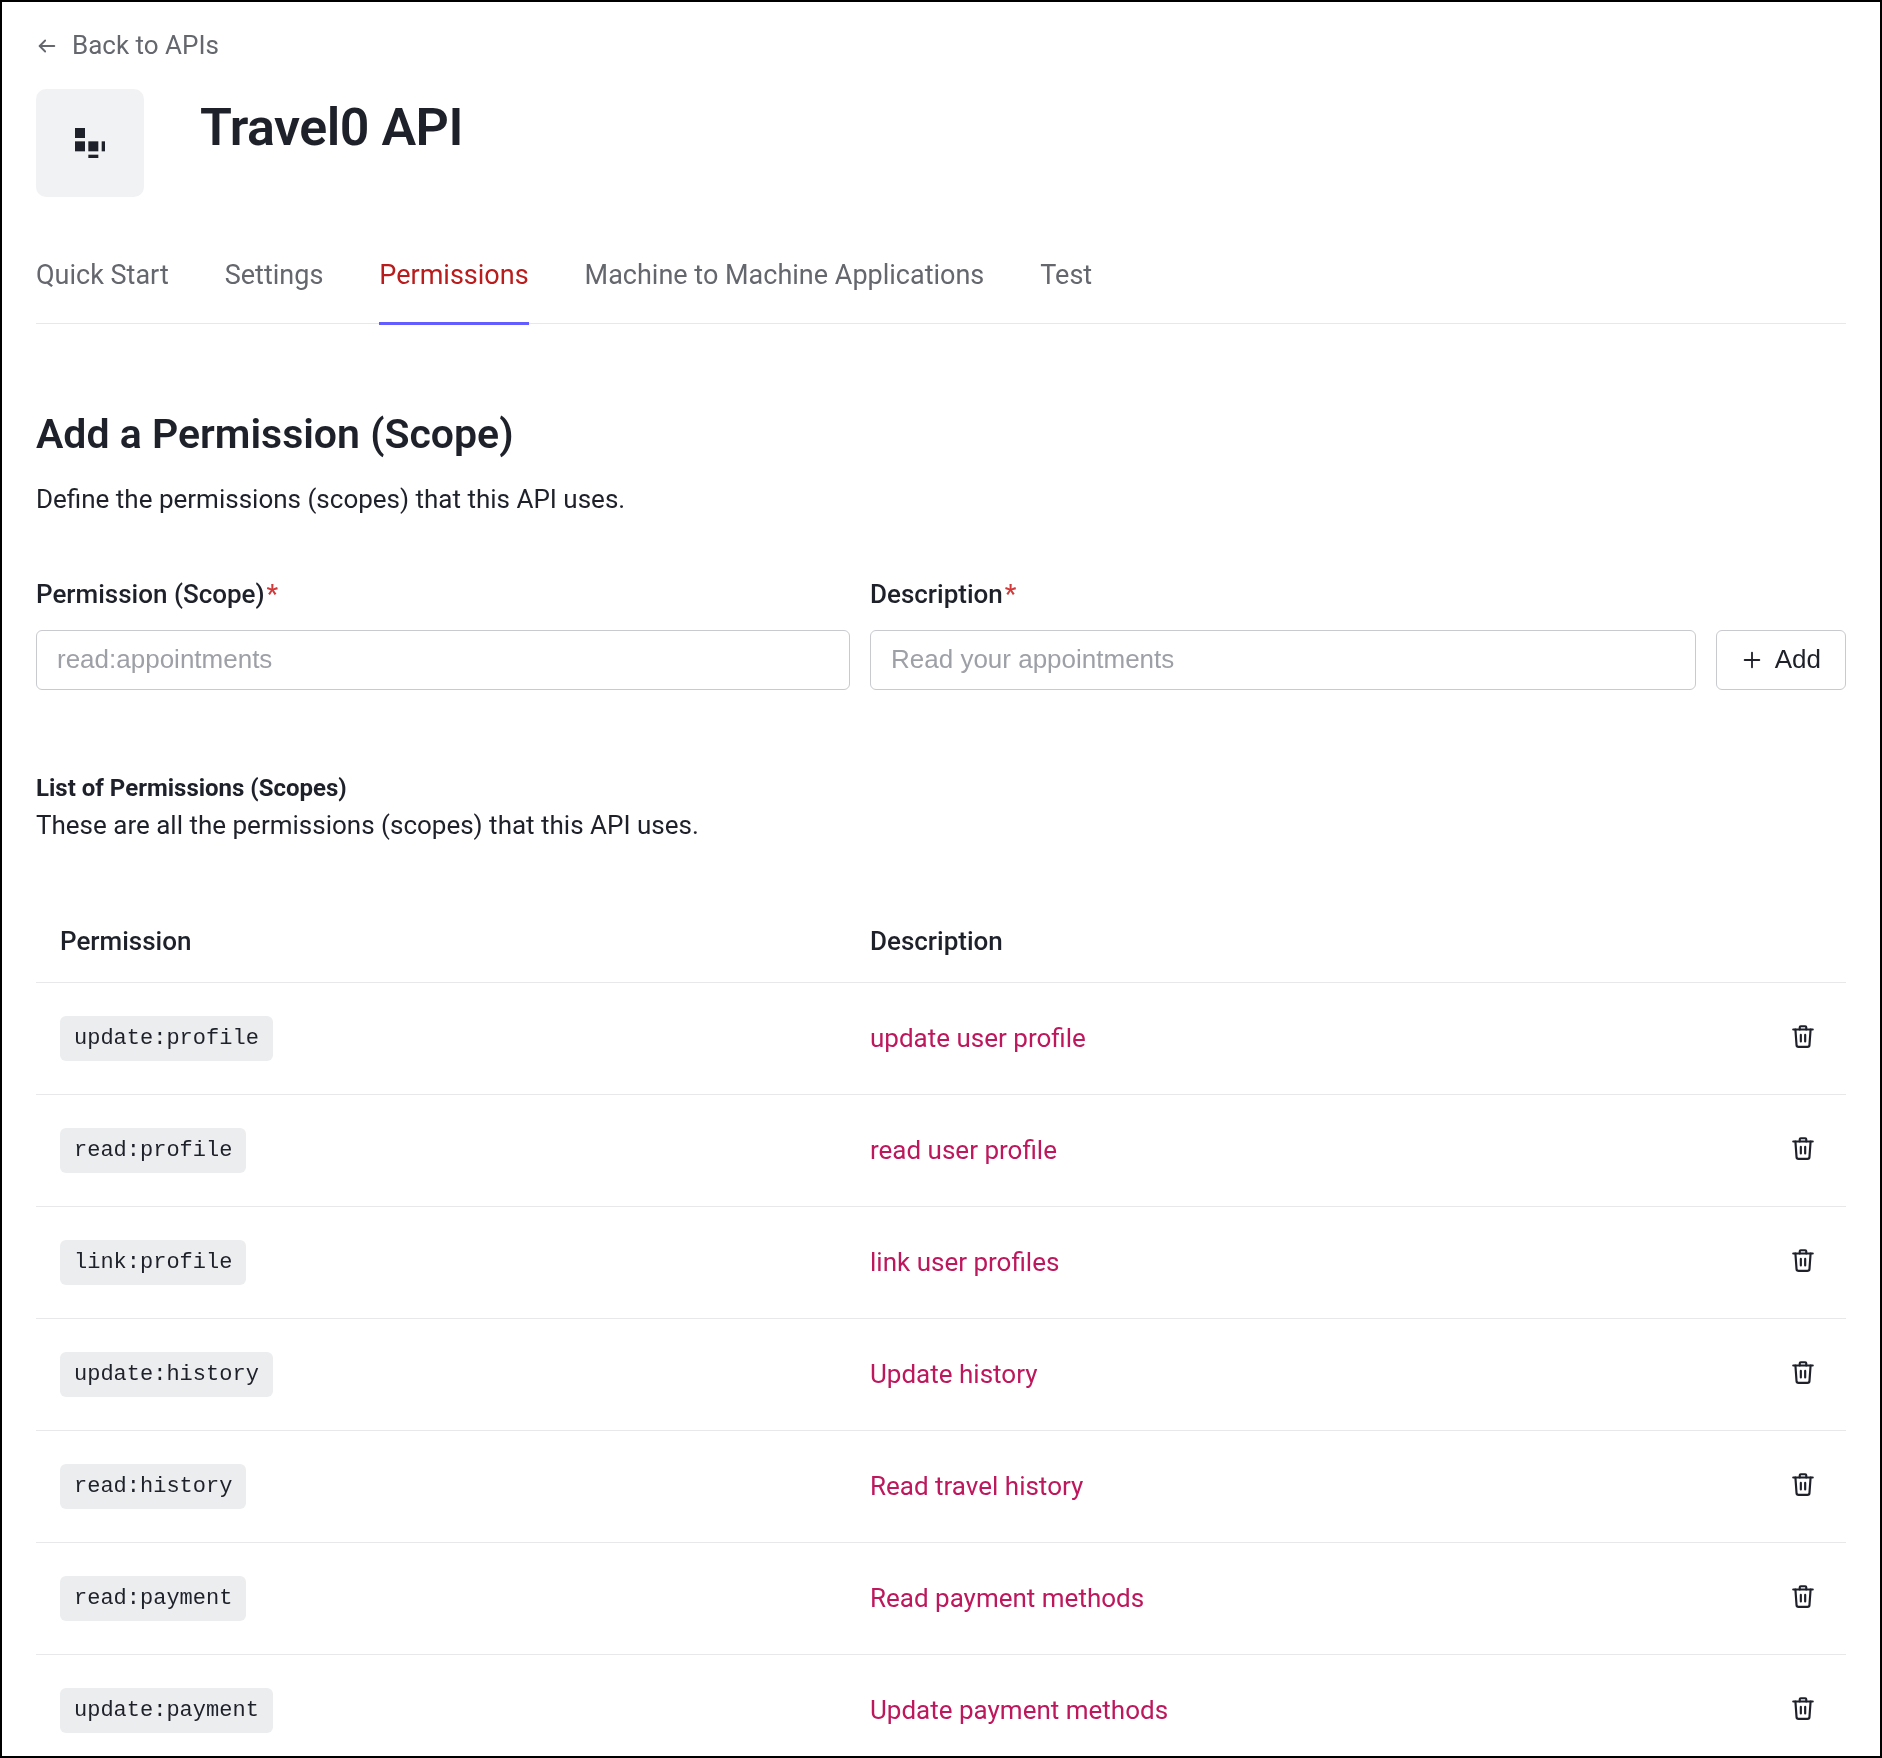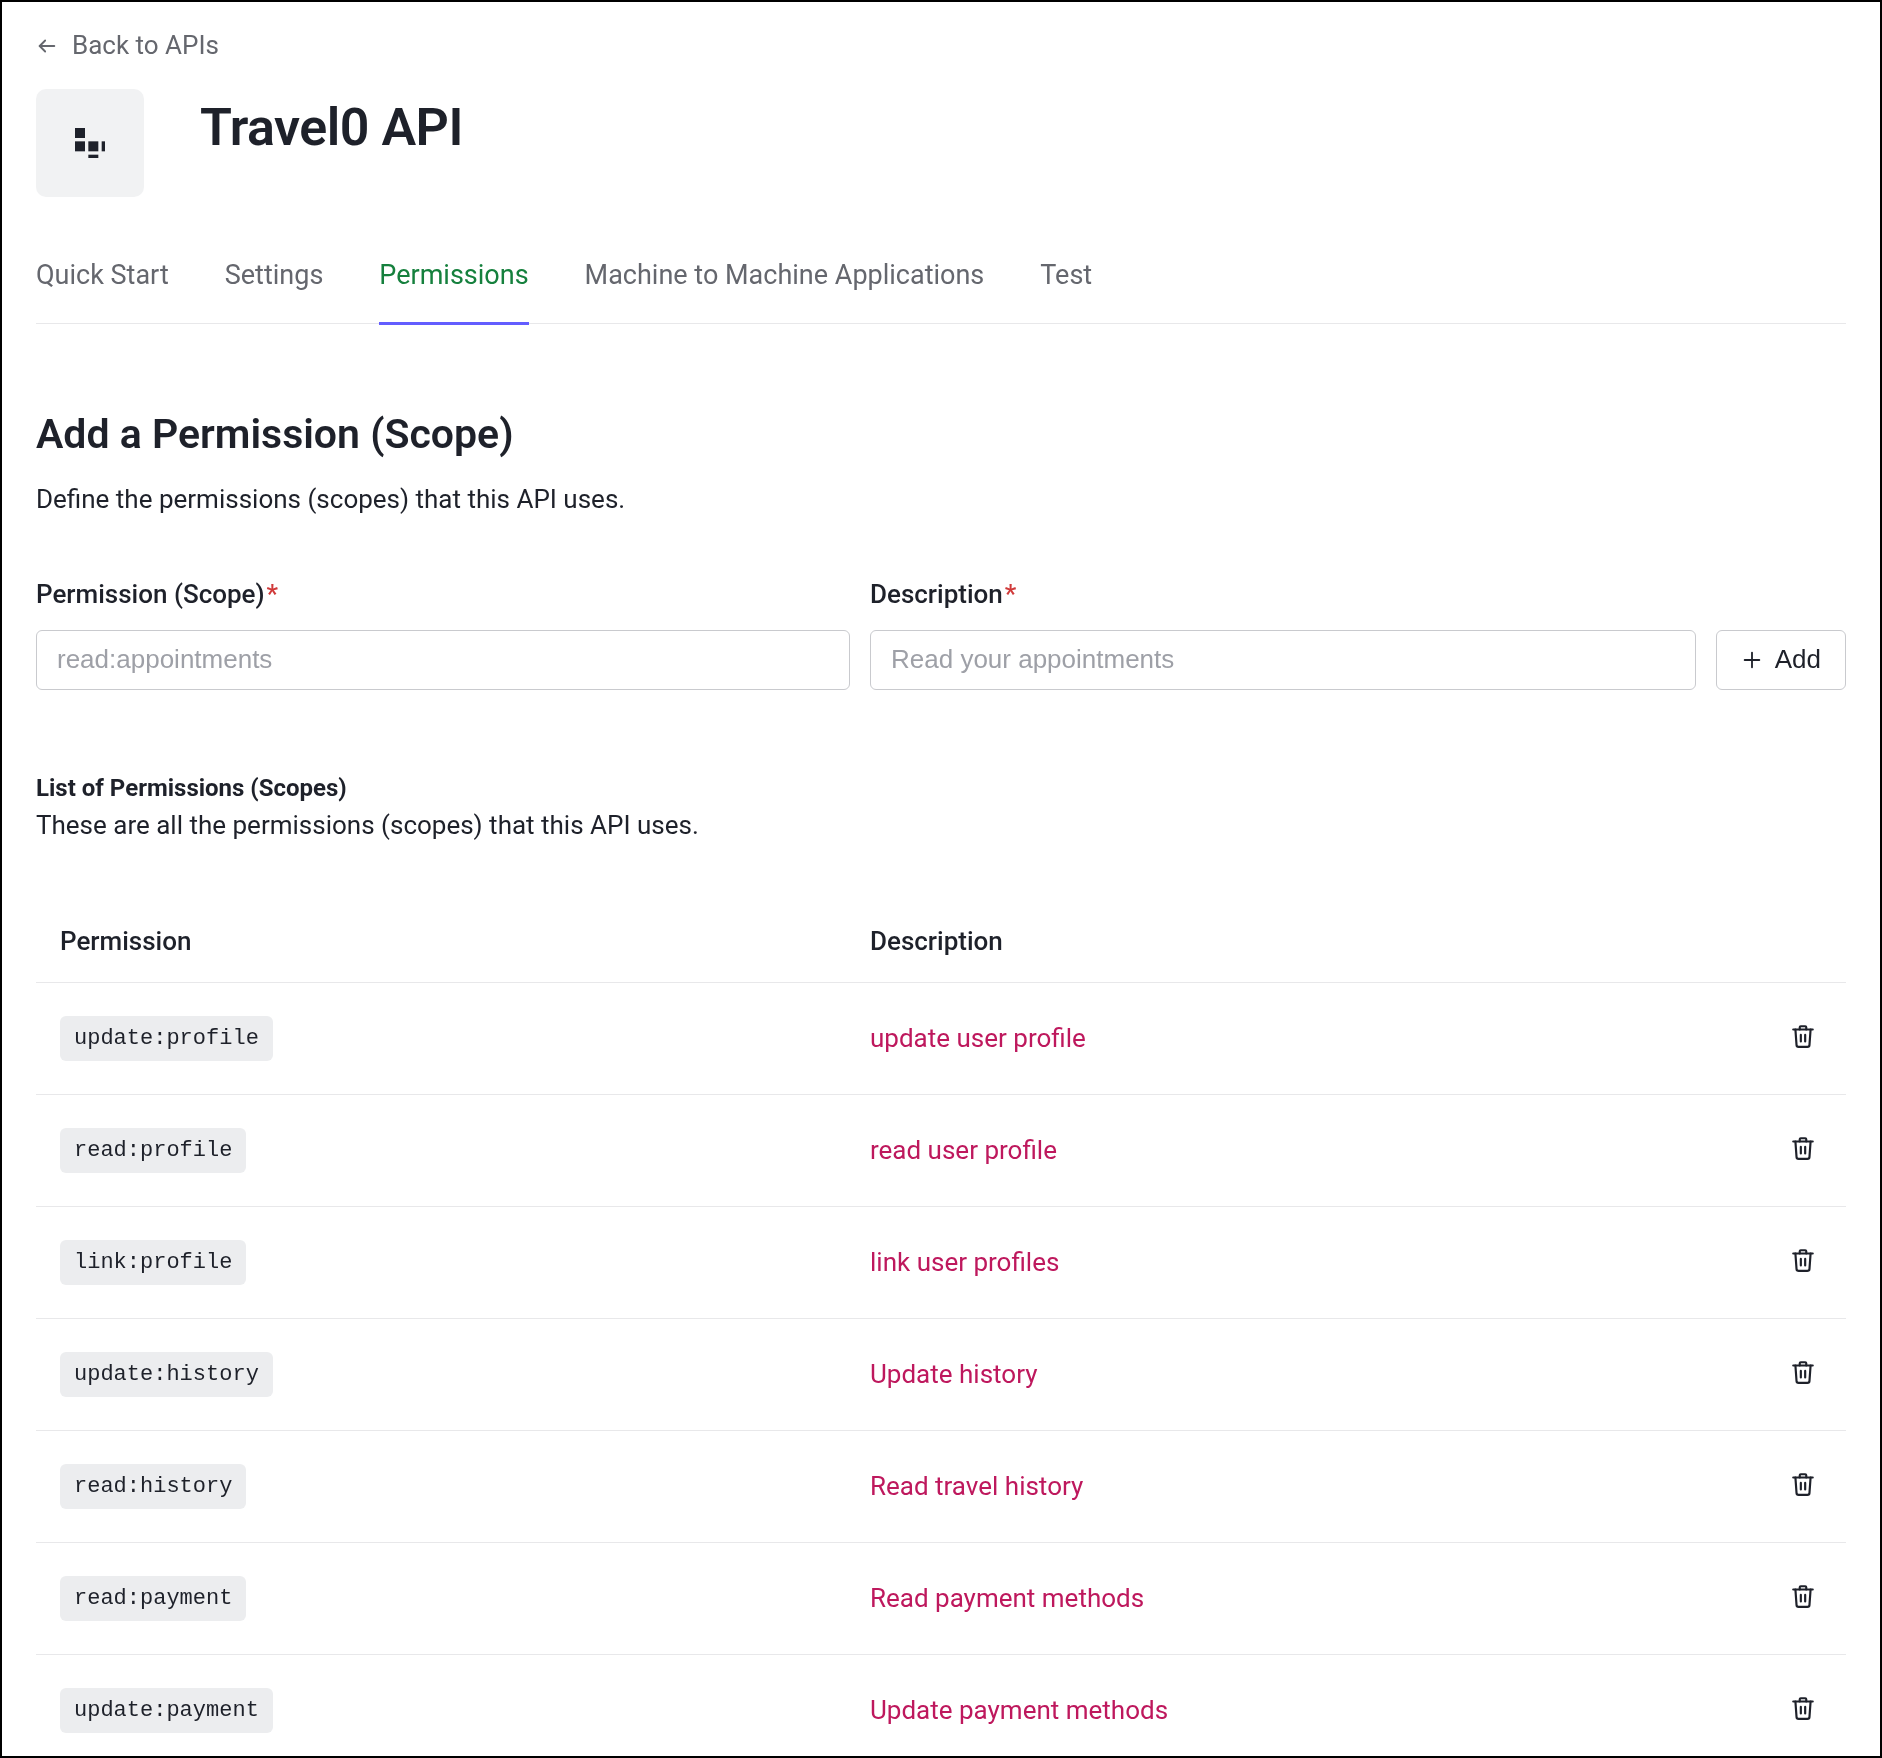--- a/index.html
+++ b/index.html
@@ -81,21 +81,21 @@
       border-bottom: 1.5px solid #e8e8ea;
       font-size: 27px;
       color: #65676e;
     }
     .tab {
       padding-bottom: 26px;
       margin-bottom: -1.5px;
       cursor: pointer;
     }
     .tab.active {
-      color: #15803d;
+      color: #b91c1c;
       border-bottom: 3px solid #635dff;
     }
 
     
     .section { margin-top: 80px; }
     .section h2 {
       font-size: 41px;
       font-weight: 600;
       margin-bottom: 14px;
     }

